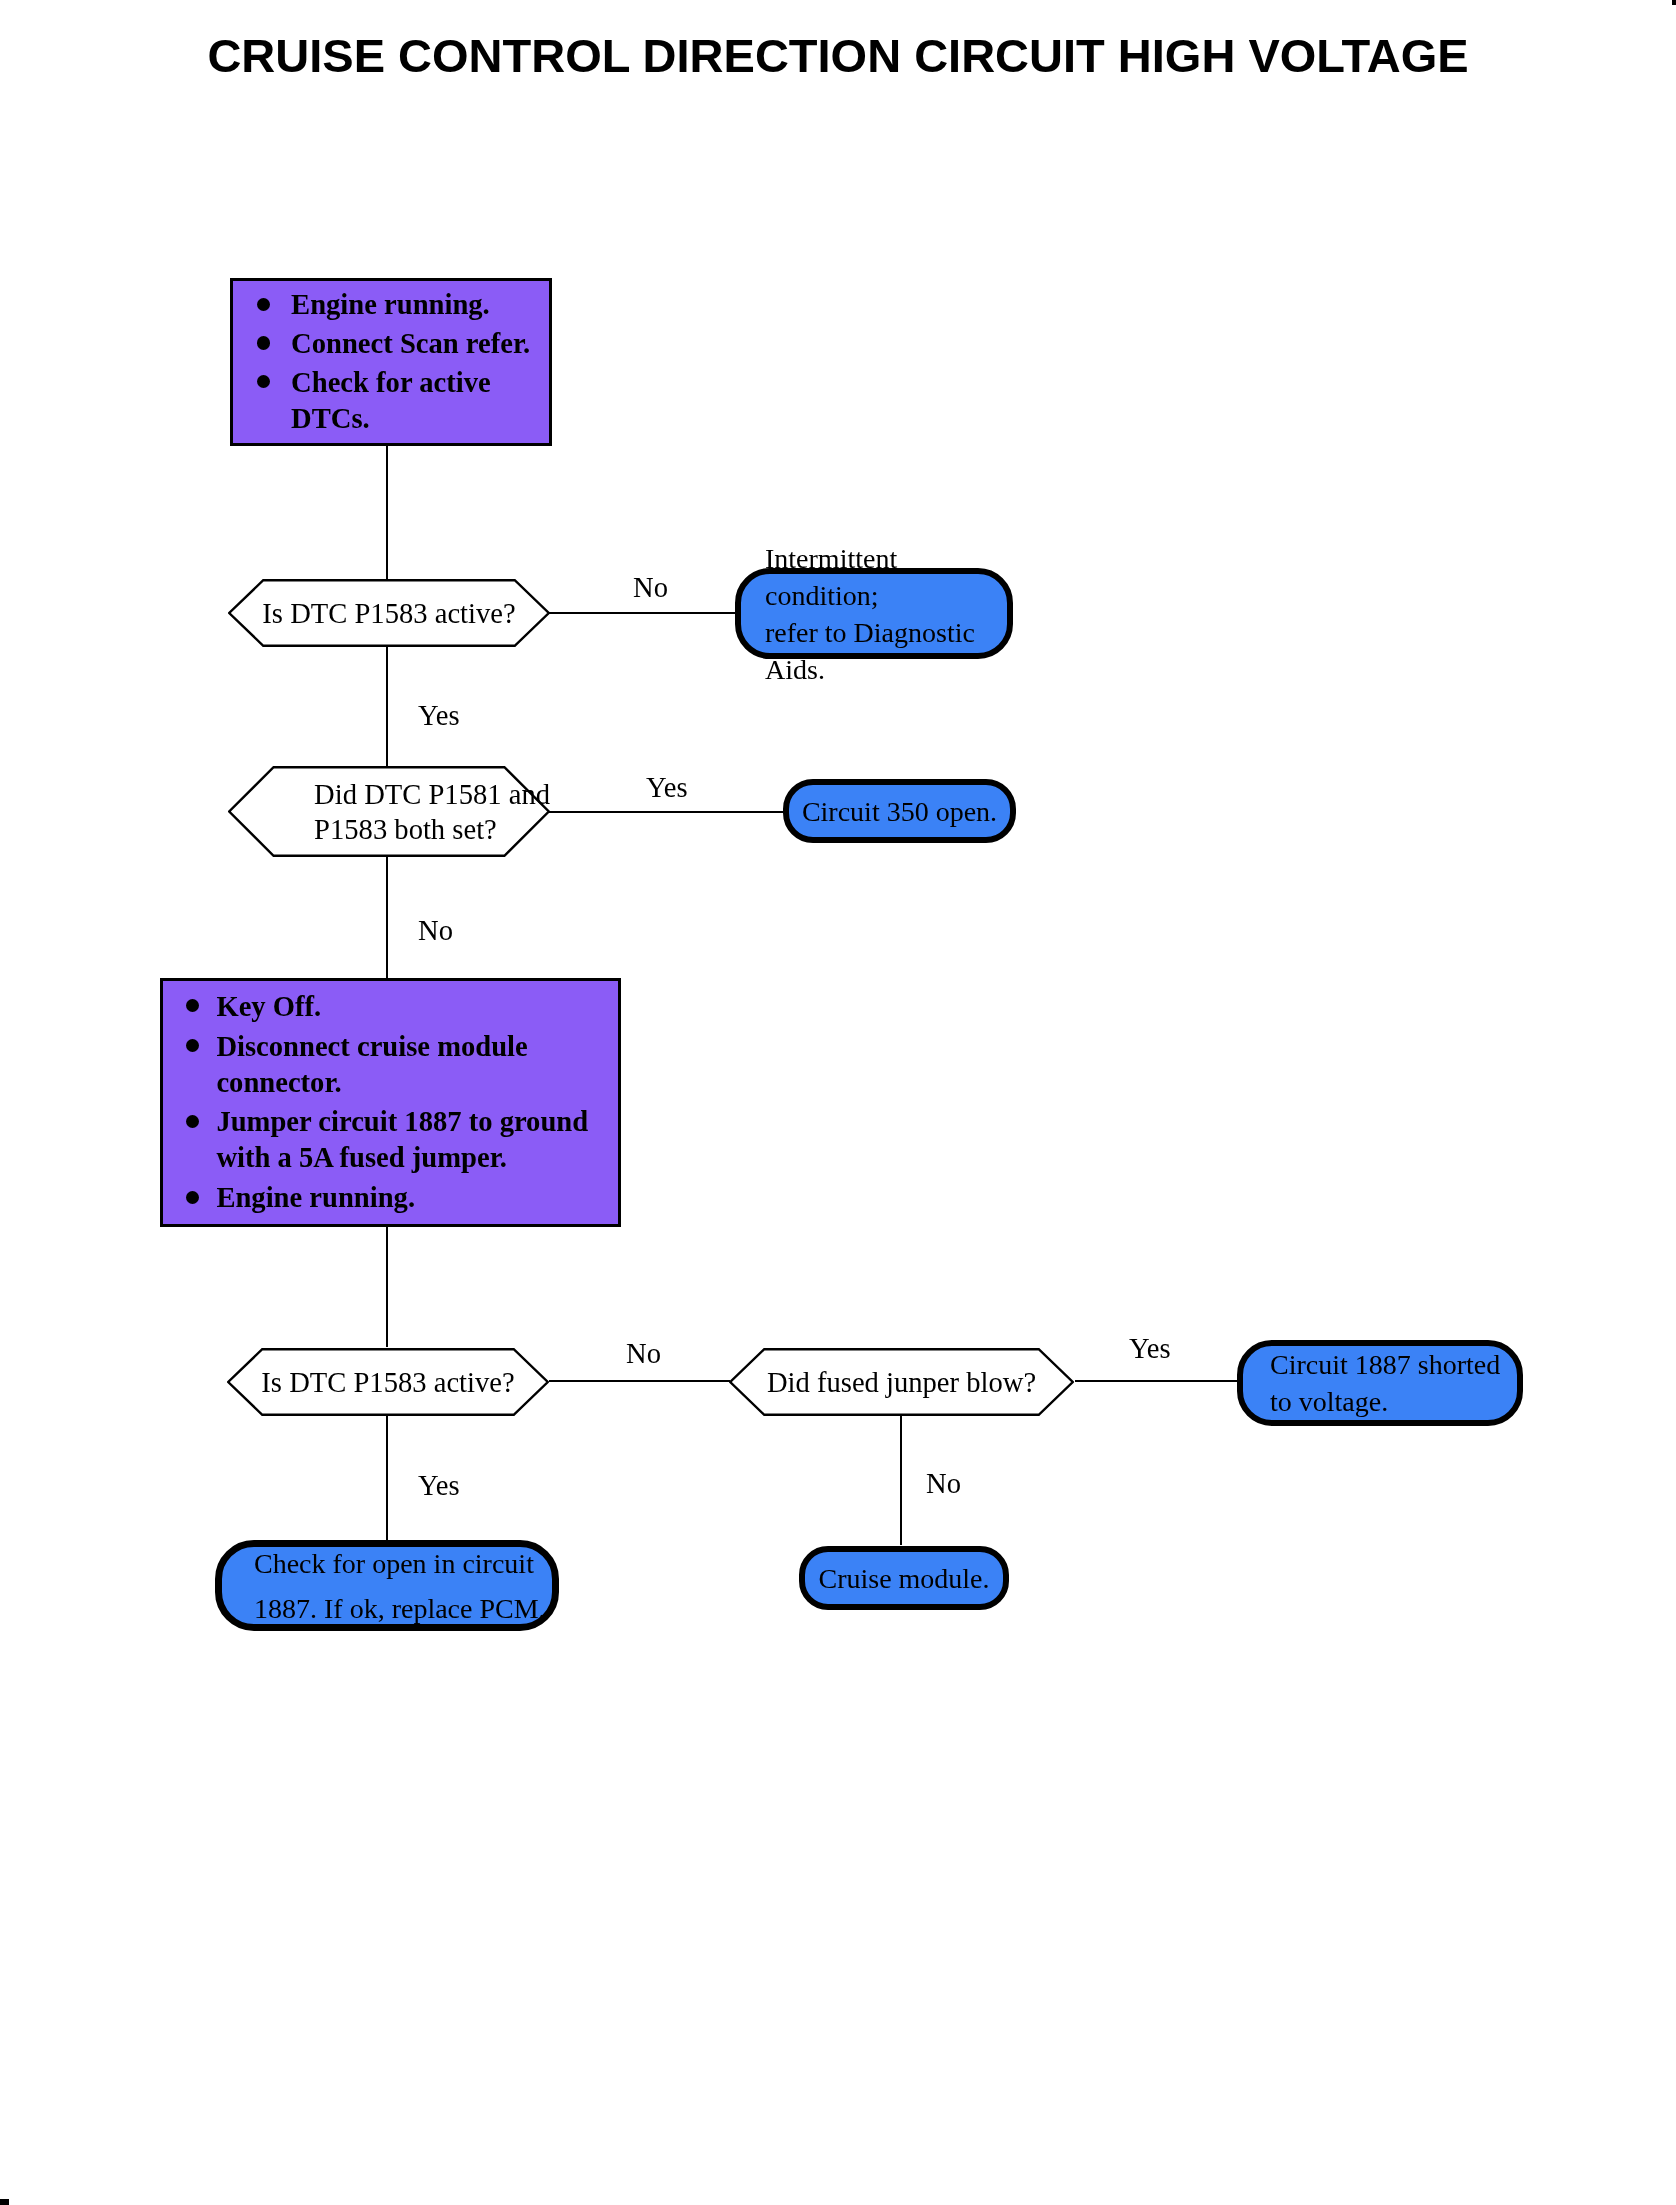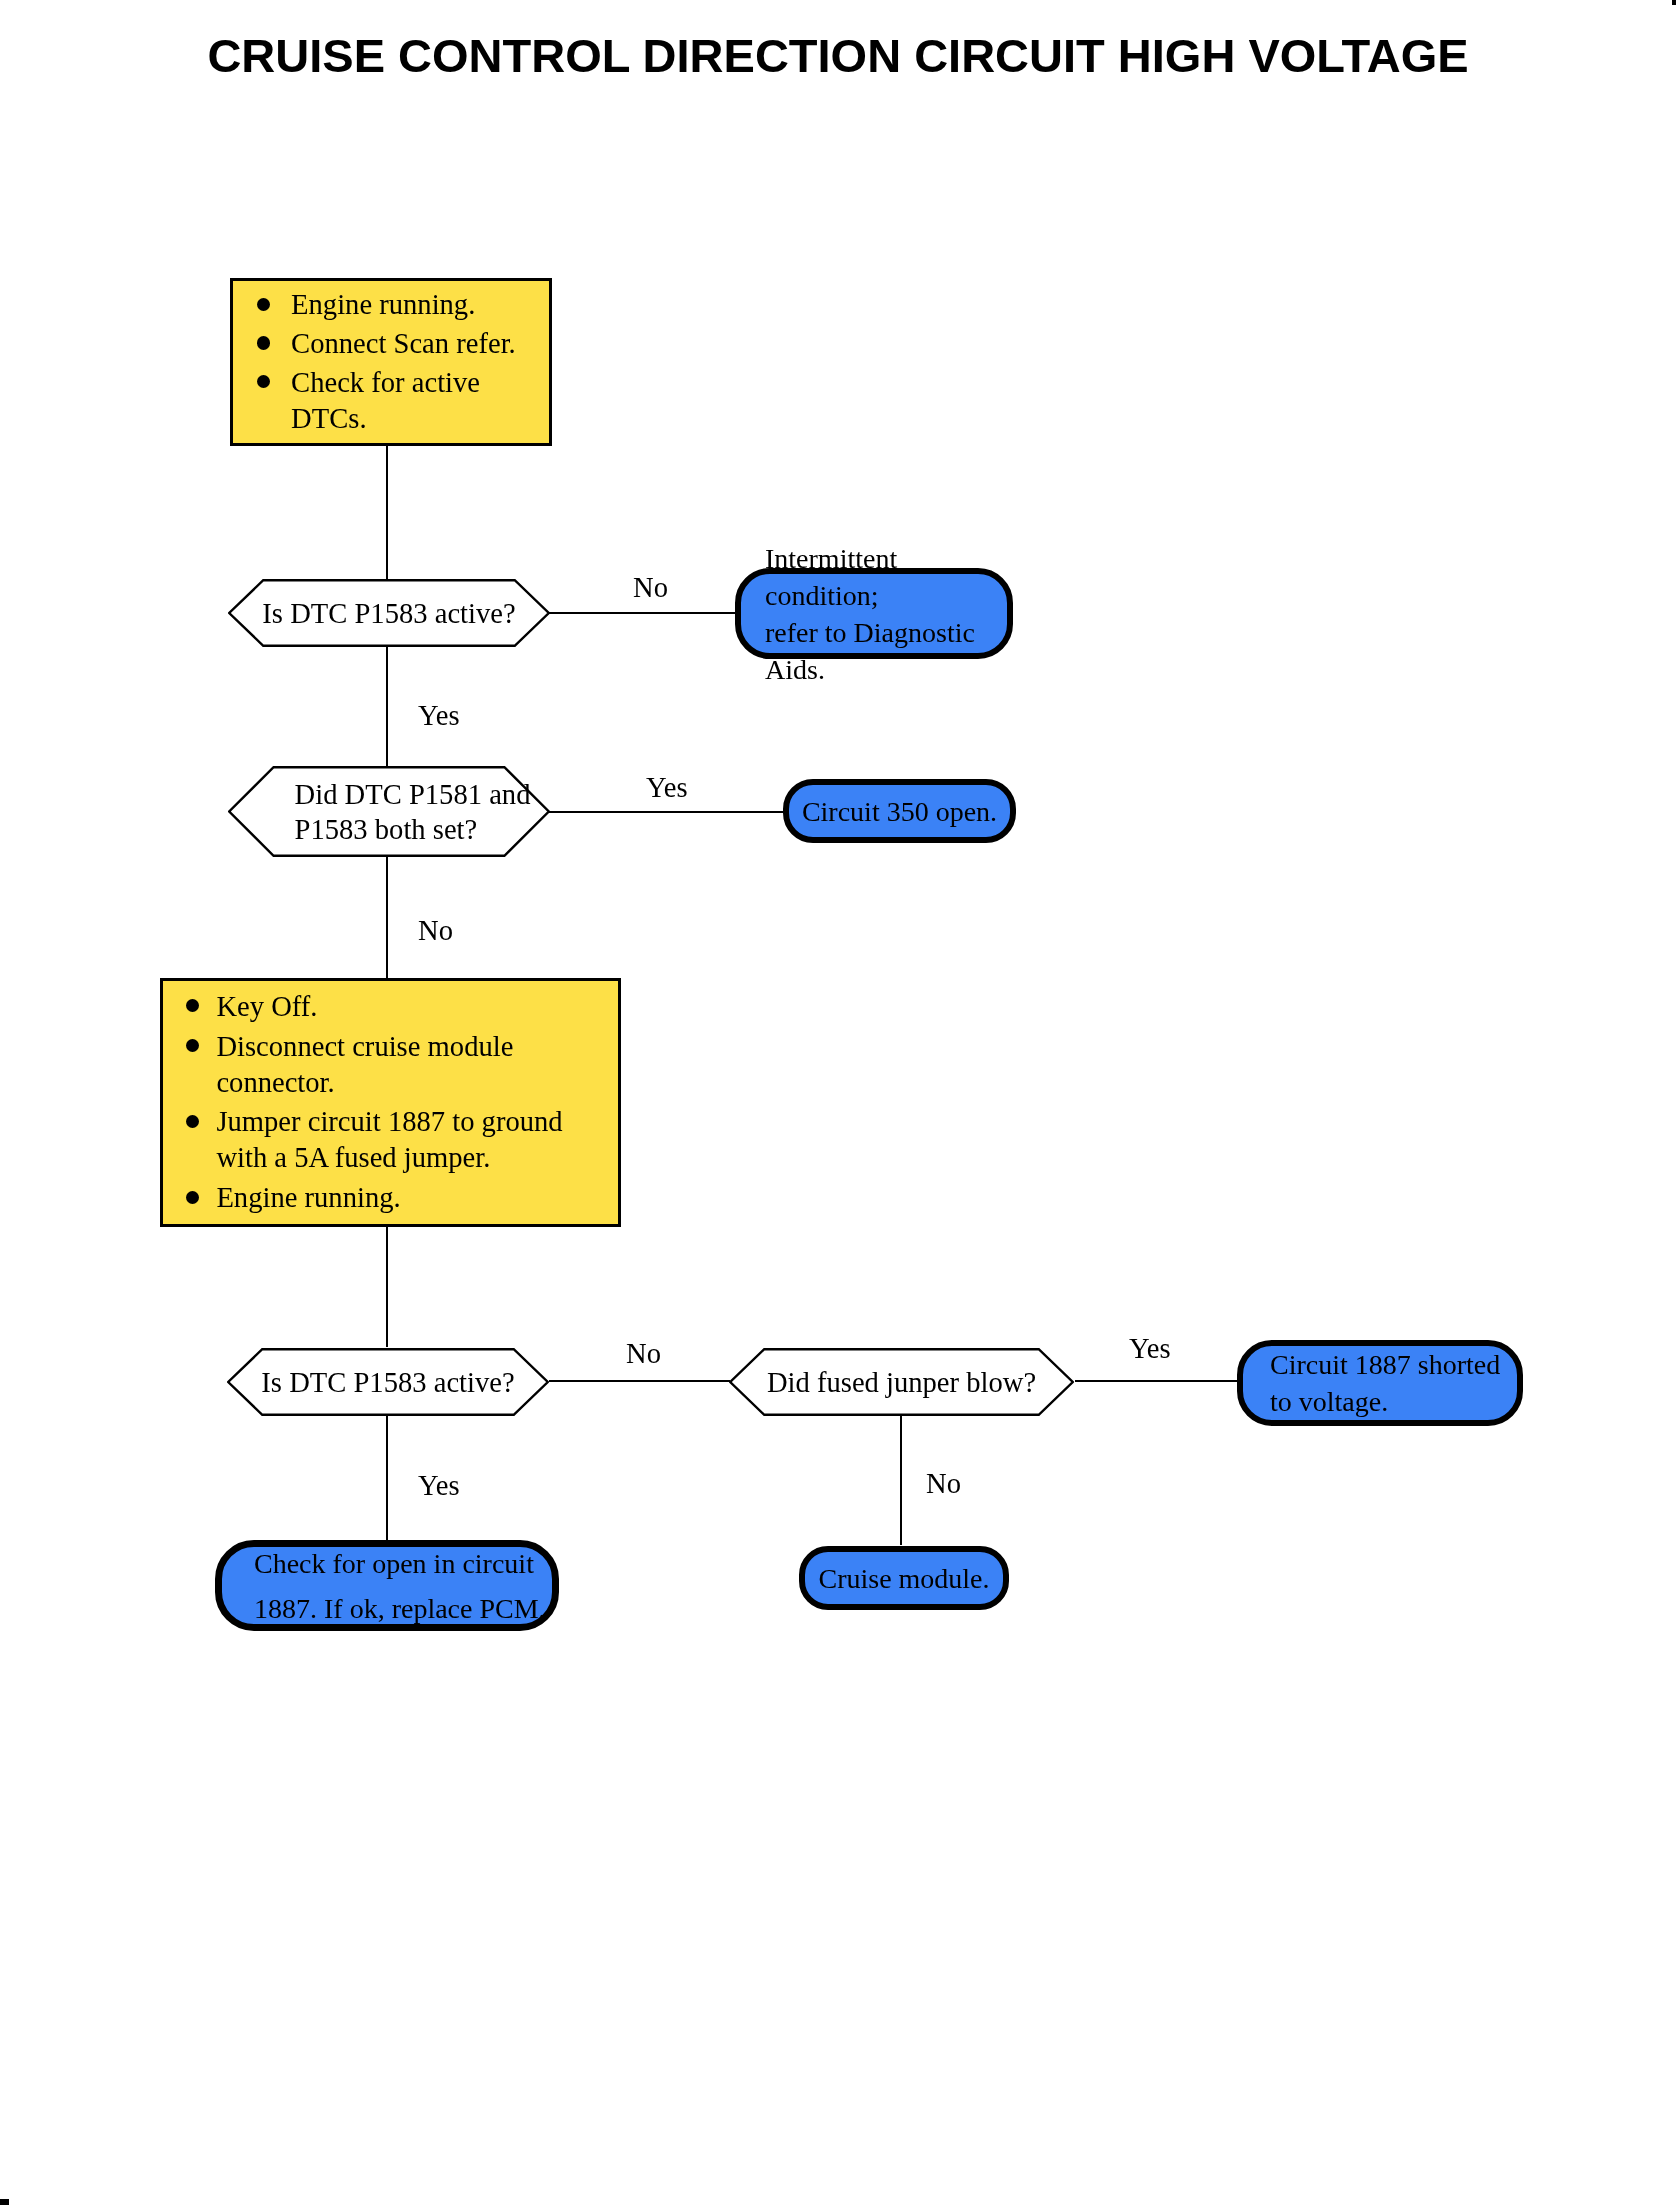--- a/index.html
+++ b/index.html
@@ -20,21 +20,21 @@
     letter-spacing:0px; white-space:nowrap;
   }
 
   
   .line { position:absolute; background:#000; }
   .vline { width:1.8px; }
   .hline { height:1.8px; }
 
   
   .step-box {
-    position:absolute; background:#fde047; border:3.6px solid #000;
+    position:absolute; background:#8b5cf6; border:3.6px solid #000;font-weight:bold;
   }
   .step-box .rows {
     display:flex; flex-direction:column; justify-content:space-evenly;
     height:100%; padding:3.6px 6px;
   }
   .bullet-row { display:flex; align-items:flex-start; }
   .dot {
     flex:0 0 auto; width:13.4px; height:13.4px; border-radius:50%;
     background:#000; margin-top:10.3px;
   }
@@ -48,21 +48,21 @@
 
   
   .hex { position:absolute; }
   .hex svg { position:absolute; left:0; top:0; width:100%; height:100%; }
   .hex-label {
     position:absolute; inset:0; display:flex; align-items:center;
     justify-content:center; font-size:28.6px; line-height:35px;
     text-align:center;
   }
   .hex-label.left-align {
-    justify-content:center; text-align:left; padding-left:47px;
+    justify-content:flex-end; text-align:left; padding-left:47px;
   }
 
   
   .rounded {
     position:absolute; background:#3b82f6; border:6.7px solid #000;
     display:flex; flex-direction:column; justify-content:center;
     font-size:28px; line-height:37px;
   }
   .rounded.center-text { align-items:center; text-align:center; }
   .rounded.left-text { align-items:flex-start; text-align:left; }

